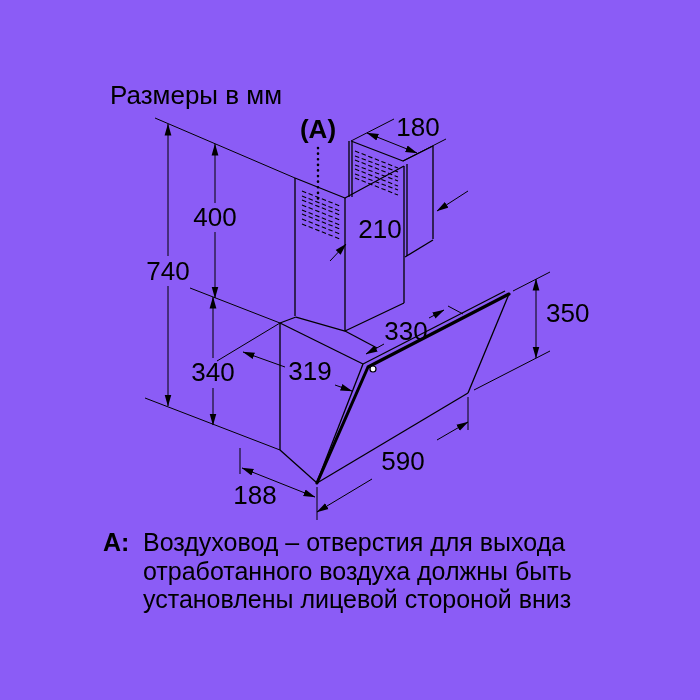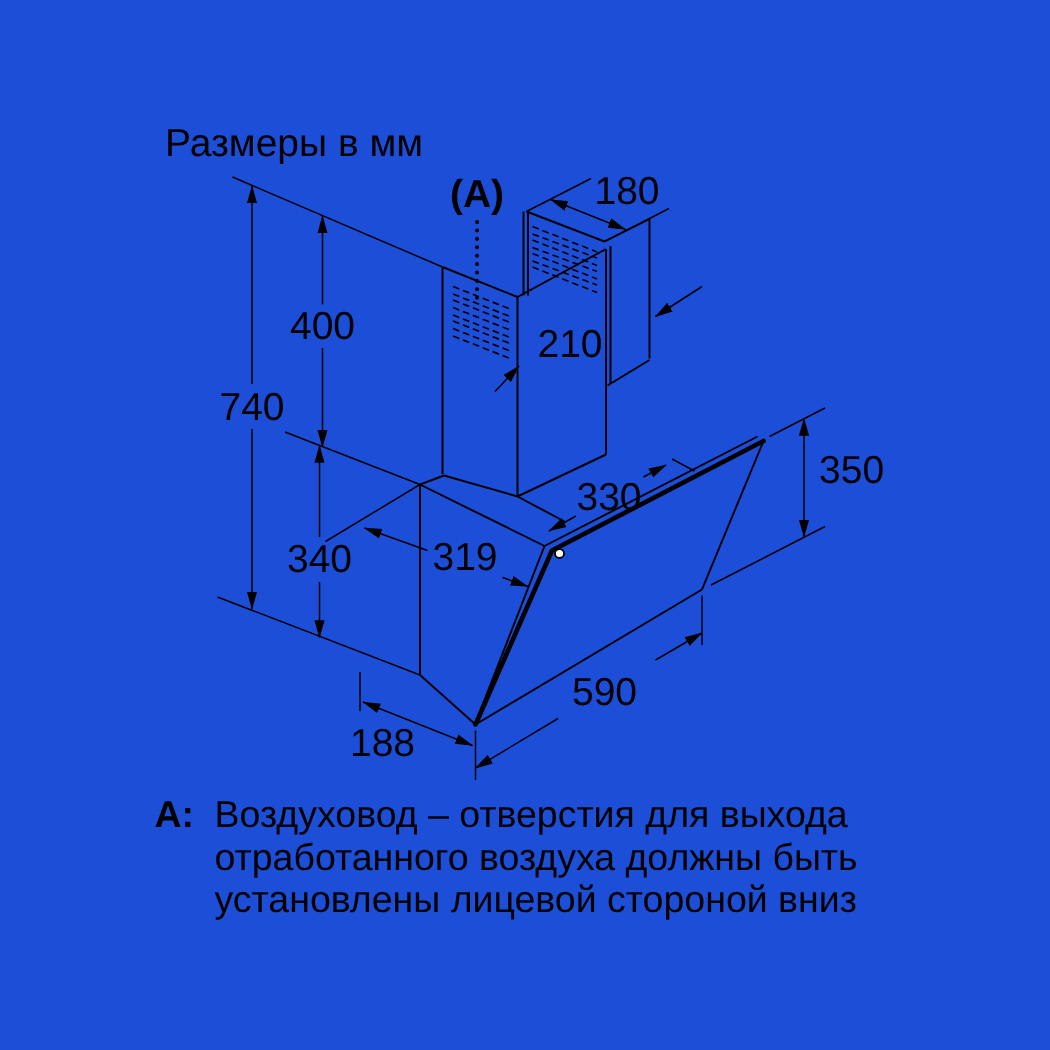--- a/index.html
+++ b/index.html
@@ -1,16 +1,16 @@
 <!DOCTYPE html>
 <html><head>
 <meta charset="utf-8">
 <style>
   html,body{margin:0;padding:0;background:#fff;}
-  .stage{position:relative;width:700px;height:700px;background:#1d4ed8;overflow:hidden;
+  .stage{position:relative;width:700px;height:700px;background:#8b5cf6;overflow:hidden;
          font-family:"Liberation Sans", sans-serif;}
   svg{position:absolute;left:0;top:0;}
   .s  {stroke:#000;stroke-width:1.3;fill:none;stroke-linejoin:round;}
   .sh {stroke:#000;stroke-width:3.1;fill:none;stroke-linejoin:round;stroke-linecap:round;}
   .d  {stroke:#000;stroke-width:1;fill:none;}
   .slot{stroke:#000;stroke-width:1.1;fill:none;stroke-dasharray:4.5,2.6;}
   .dots{stroke:#000;stroke-width:2.6;fill:none;stroke-linecap:round;stroke-dasharray:0.1,5.5;}
   text{fill:#000;font-family:"Liberation Sans", sans-serif;}
   .dim{font-size:26px;}
   .ttl{font-size:26px;}

